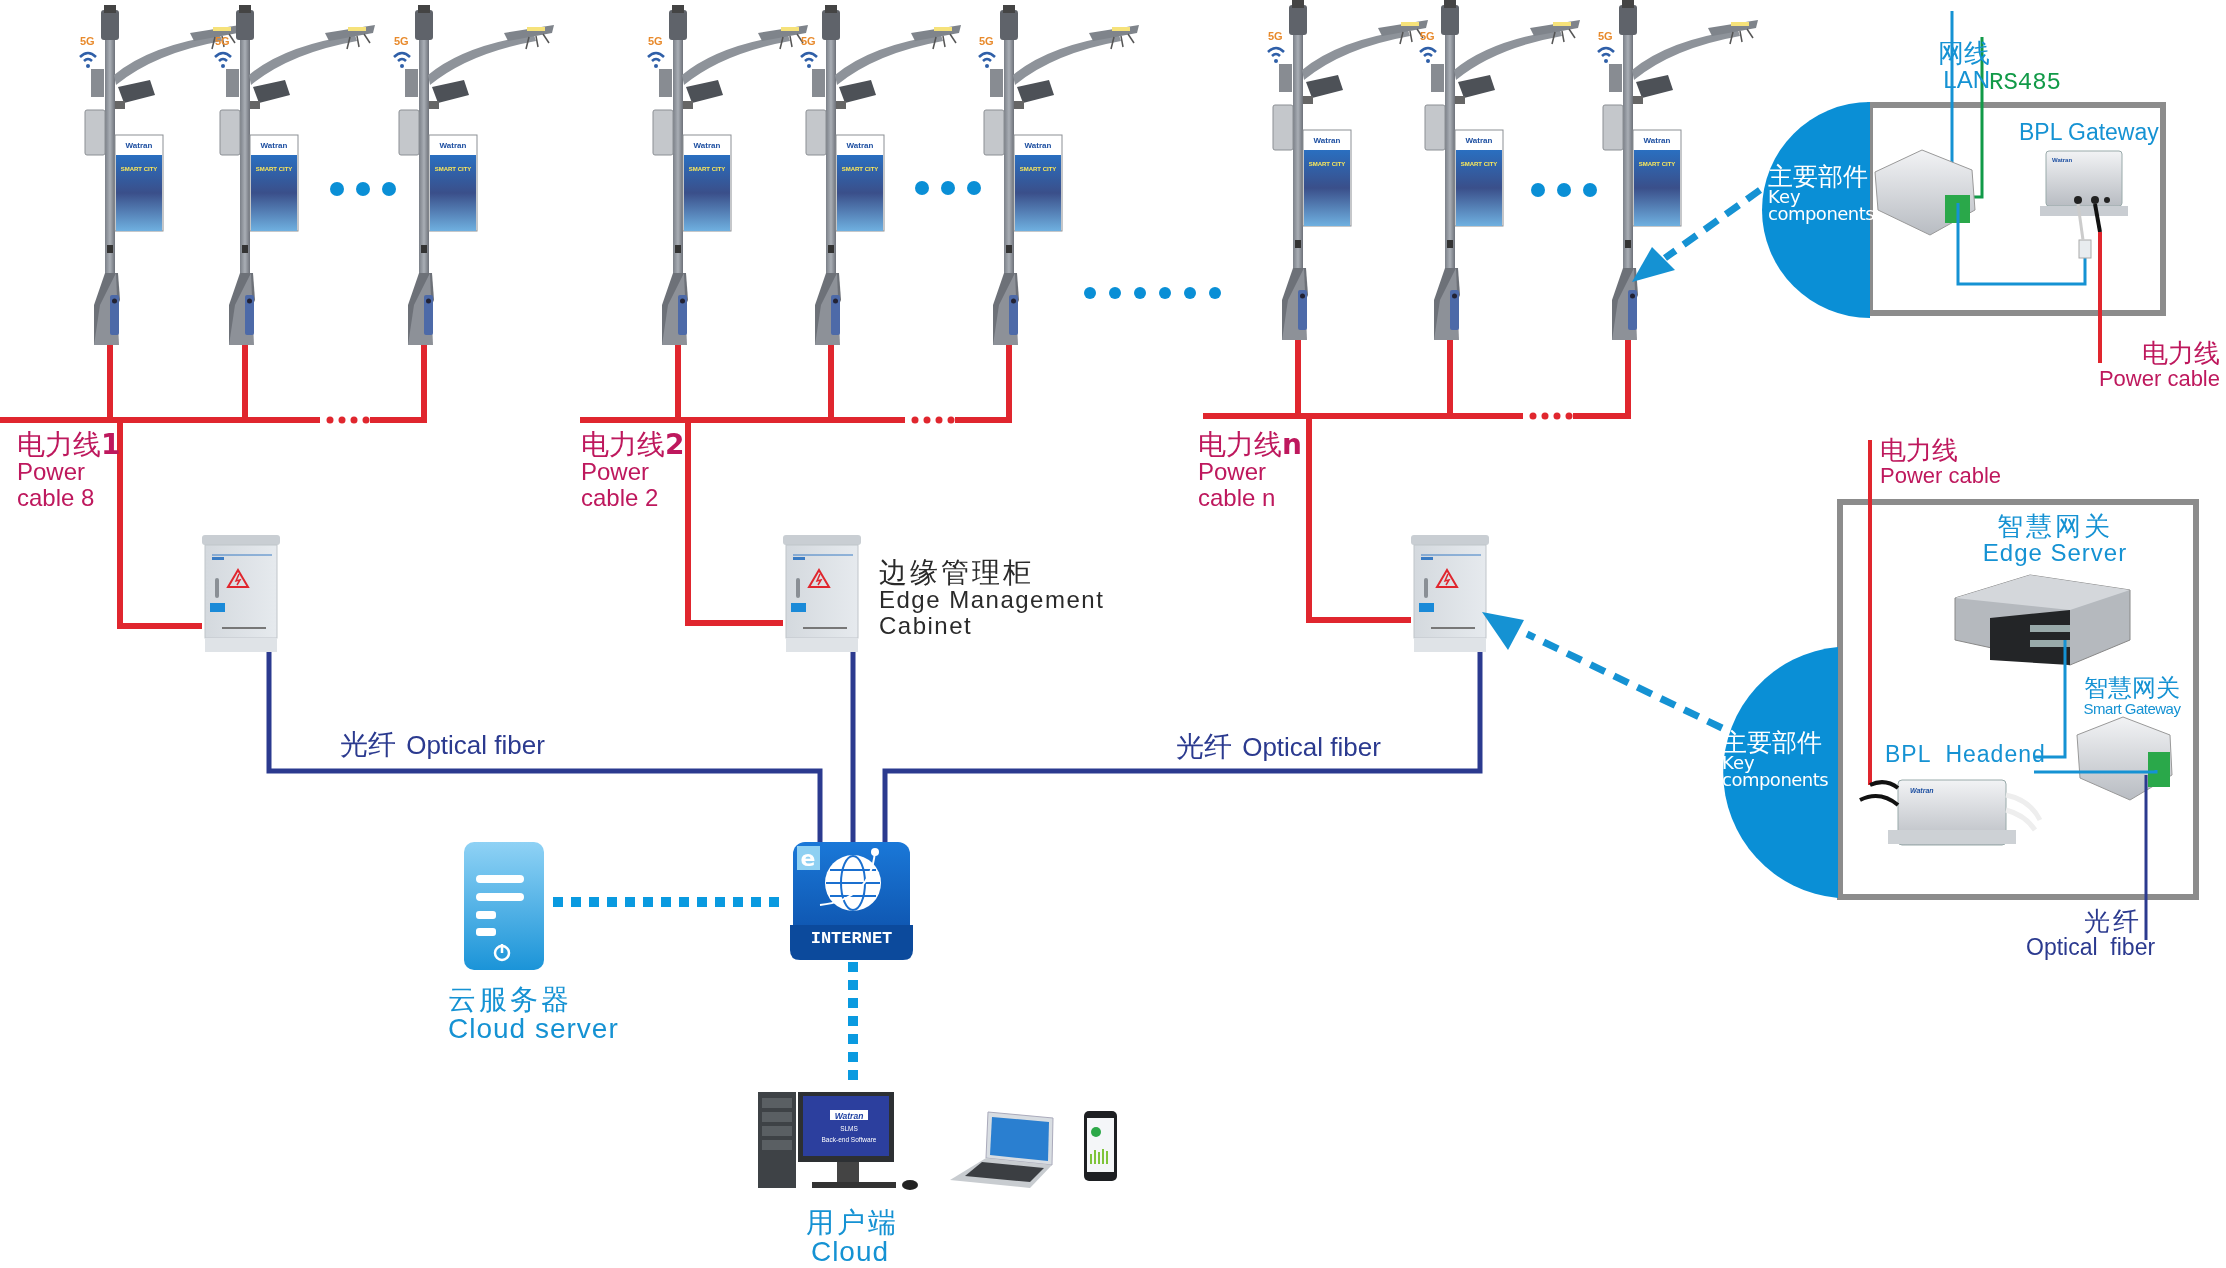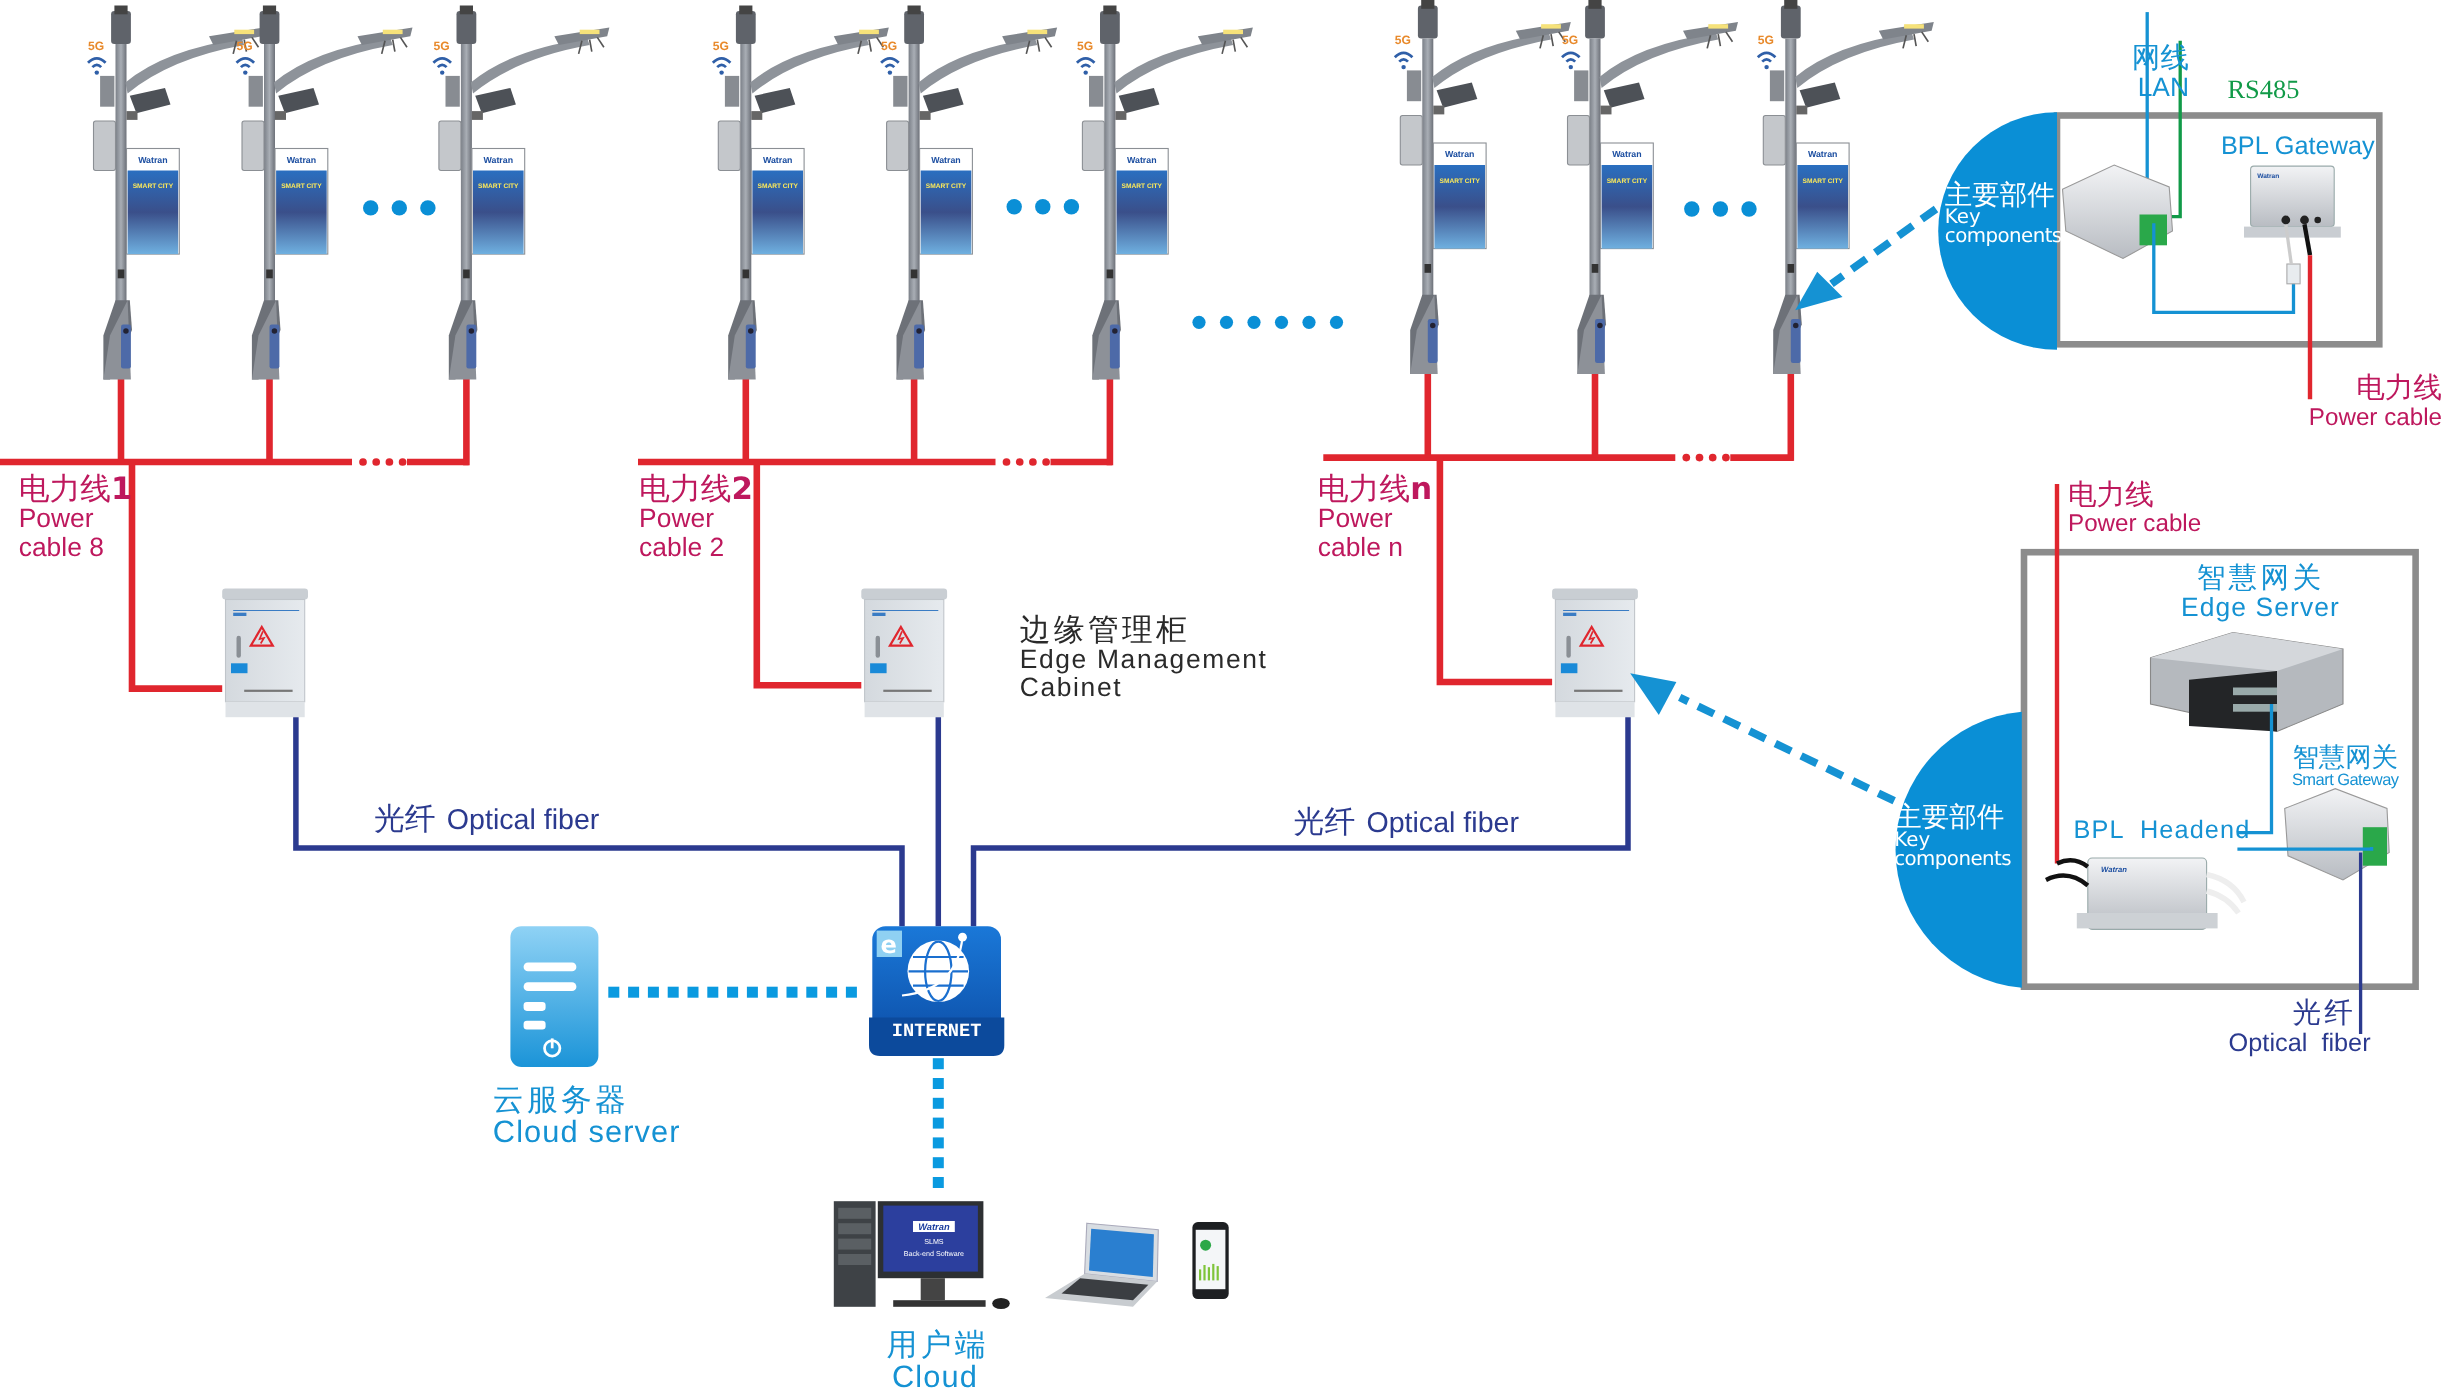--- a/index.html
+++ b/index.html
@@ -2,21 +2,21 @@
 <html><head>
 <meta charset="utf-8">
 <style>
   html,body{margin:0;padding:0;background:#fff;}
   body{width:2226px;height:1268px;position:relative;overflow:hidden;font-family:"Liberation Sans","DejaVu Sans",sans-serif;}
   #stage{position:absolute;left:0;top:0;width:2226px;height:1268px;}
   .lbl{position:absolute;white-space:nowrap;line-height:1.05;font-family:"DejaVu Sans","Liberation Sans",sans-serif;}
   .red{color:#be185d;}
   .blue{color:#1592D3;}
   .navy{color:#2B3A8F;}
-  .dark{color:#2a2a2a;margin-left:48px;}
+  .dark{color:#2a2a2a;}
   .white{color:#fff;}
   .cn{font-size:28px;}
   .en{font-size:24px;font-family:"Liberation Sans",sans-serif;}
   .b{font-weight:bold;}
 </style>
 </head>
 <body>
 
 <svg id="stage" width="2226" height="1268" viewBox="0 0 2226 1268" xmlns="http://www.w3.org/2000/svg">
   <defs>
@@ -370,21 +370,21 @@
 
 <div class="lbl white" style="left:1768px;top:164px;">
   <span class="cn" style="font-size:25px;">主要部件</span><br>
   <span class="en" style="font-size:18px;line-height:0.8;font-family:'DejaVu Sans',sans-serif;">Key</span><br>
   <span class="en" style="font-size:18px;line-height:0.8;font-family:'DejaVu Sans',sans-serif;letter-spacing:-0.5px;">components</span>
 </div>
 <div class="lbl blue" style="left:1935px;top:40px;text-align:right;width:55px;">
   <span class="cn" style="font-size:26px;">网线</span><br>
   <span class="en">LAN</span>
 </div>
-<div class="lbl" style="left:1989px;top:70px;color:#119A48;font-size:24px;font-family:Liberation Serif, serif;margin-left:36px;">RS485</div>
+<div class="lbl" style="left:1989px;top:70px;color:#119A48;font-size:24px;font-family:Liberation Mono, monospace;">RS485</div>
 <div class="lbl blue" style="left:2019px;top:120px;font-size:23px;font-family:'Liberation Sans',sans-serif;text-align:right;">BPL Gateway</div>
 <div class="lbl red" style="left:2090px;top:340px;text-align:right;width:130px;">
   <span class="cn" style="font-size:26px;">电力线</span><br>
   <span class="en" style="font-size:22px;">Power  cable</span>
 </div>
 
 <div class="lbl red" style="left:1880px;top:437px;">
   <span class="cn" style="font-size:26px;">电力线</span><br>
   <span class="en" style="font-size:22px;">Power  cable</span>
 </div>

